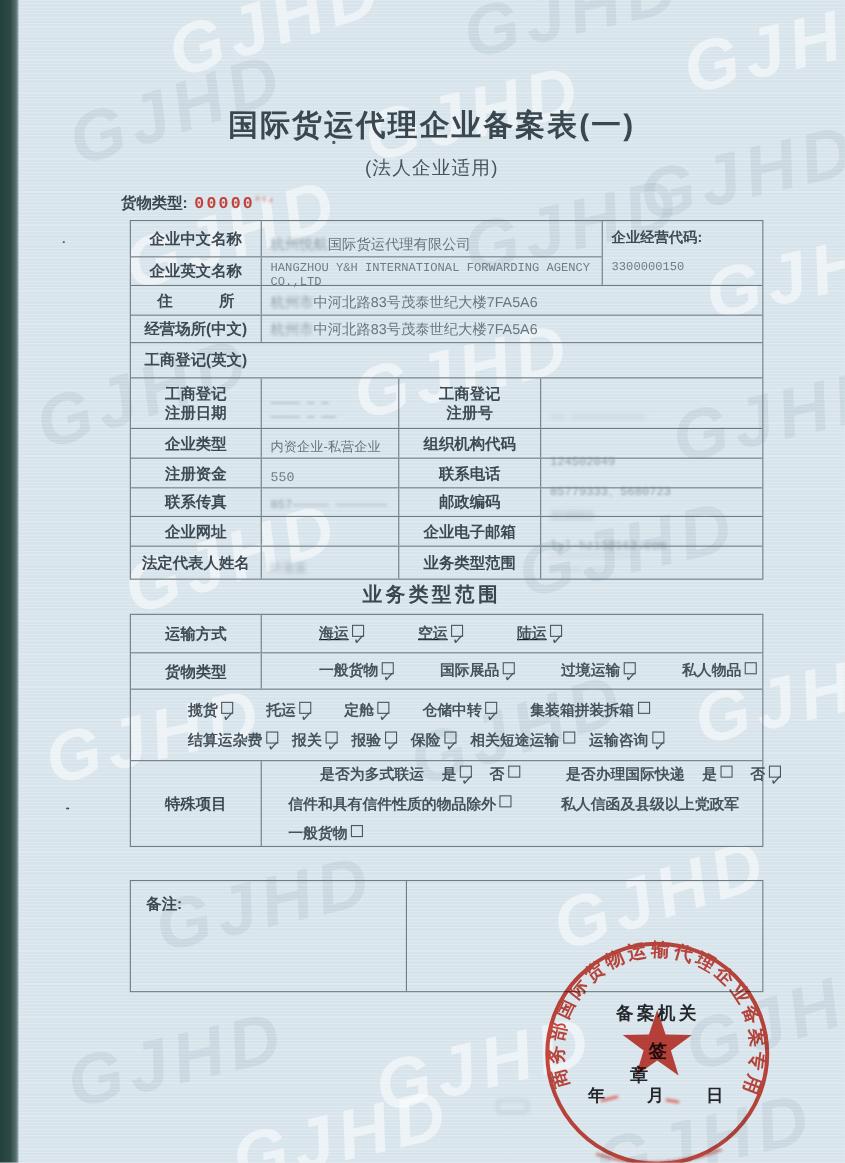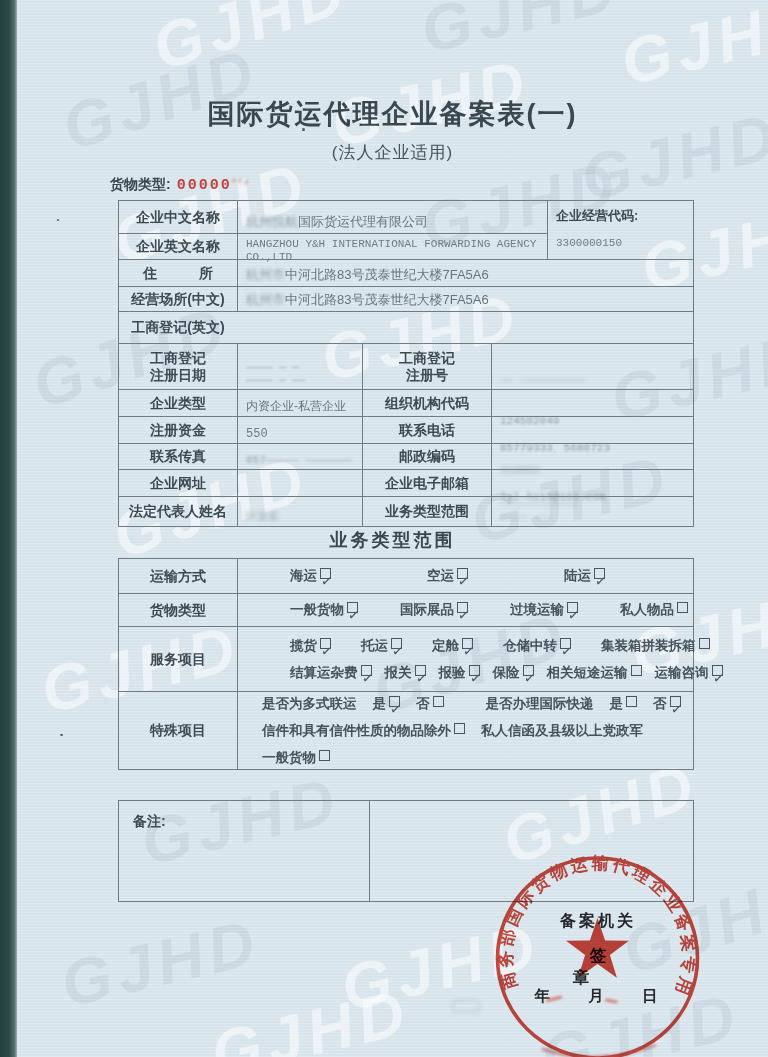--- a/index.html
+++ b/index.html
@@ -50,25 +50,25 @@
   
   #bizcode{width:146px;flex:none;padding:6px 8px;box-sizing:border-box;border-left:1px solid #6e7c84;}
   #bizcode .bl{font-size:13px;font-weight:bold;color:#3e4a53;}
   #bizcode .bv{margin-top:12px;}
 
   
   #bt-heading{position:absolute;left:17px;right:0;top:528px;text-align:center;
       font-size:18px;font-weight:bold;letter-spacing:3px;color:#3a474f;}
   .line{display:flex;align-items:center;white-space:nowrap;}
   .item{display:inline-flex;align-items:flex-start;font-size:13.5px;color:#46535c;font-weight:bold;}
-  .plain{font-size:13.5px;color:#46535c;font-weight:bold;}
+  .plain{font-size:13.5px;color:#46535c;font-weight:bold;margin-left:29px;}
   .cb{display:inline-block;width:11px;height:11px;border:1.5px solid #4a575f;margin-left:3px;
       position:relative;top:1px;box-sizing:border-box;}
   .tick{position:absolute;left:0px;top:4px;font-size:14px;color:#4a575f;transform:rotate(6deg);font-weight:bold;}
-  .row-transport .line{gap:96px;padding-left:52px;}
+  .row-transport .line{gap:49px;padding-left:52px;text-decoration:underline;}
   .row-goods .line{gap:42px;padding-left:52px;}
   .row-services .line.l0{gap:30px;padding-left:52px;}
   .row-services .line.l1{gap:13px;padding-left:52px;}
   .row-special .line{gap:16px;padding-left:24px;}
   .row-special .line .gapbefore{margin-left:26px;}
   .content-cell{display:flex;flex-direction:column;justify-content:center;gap:9px;}
 
   
   #remark-label{font-size:14px;font-weight:bold;color:#3e4a53;padding:12px 0 0 14px;}
 
@@ -298,21 +298,20 @@
               </span>
             </span>
             <span class="item">
               <span>私人物品</span>
               <span class="cb"></span>
             </span>
           </div>
         </div>
       </div>
       <div class="trow row-services" style="height: 65px;">
-        <div class="cell lab w118">服务项目</div>
         <div class="cell grow content-cell">
           <div class="line l0">
             <span class="item">
               <span>揽货</span>
               <span class="cb">
                 <span class="tick">✓</span>
               </span>
             </span>
             <span class="item">
               <span>托运</span>

